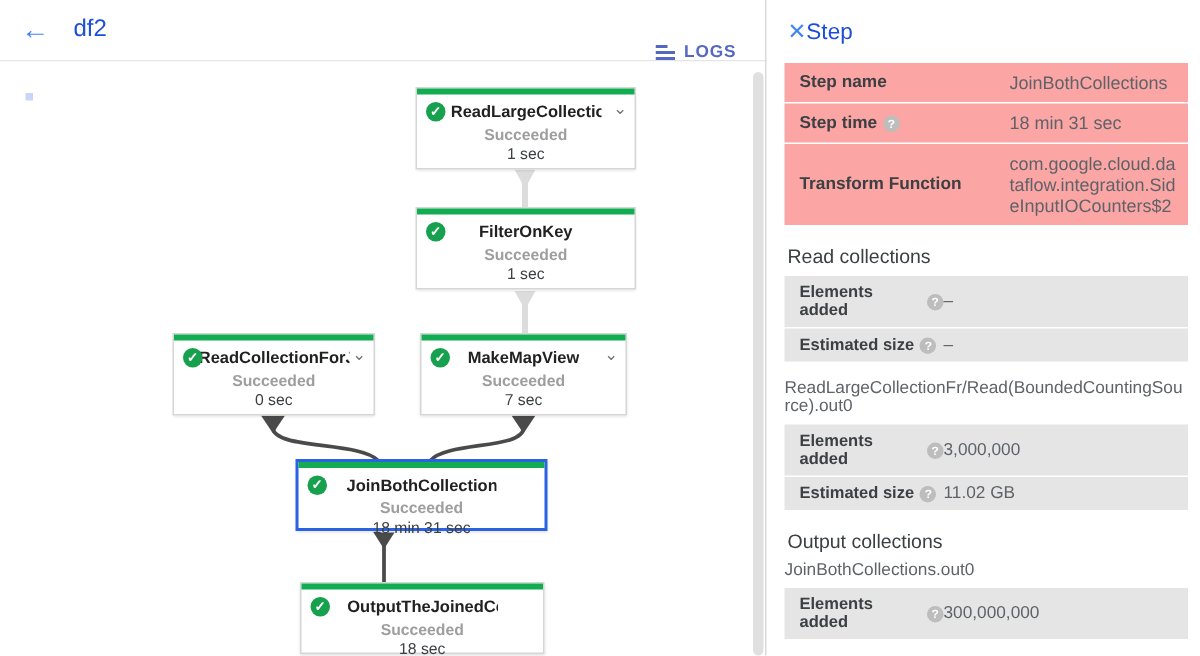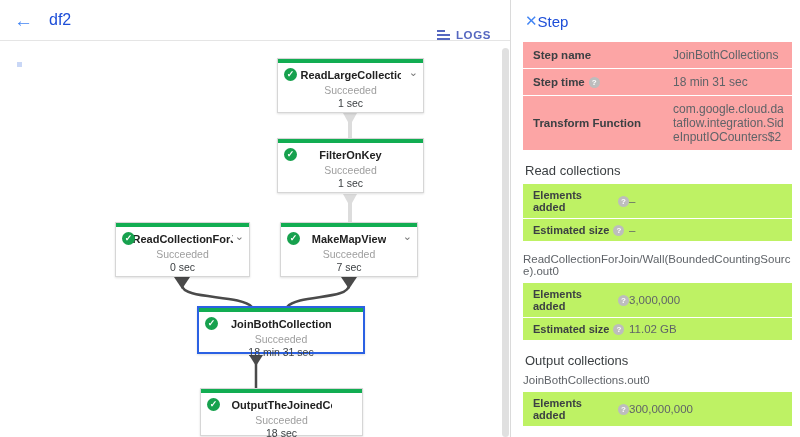--- a/index.html
+++ b/index.html
@@ -25,21 +25,21 @@
     box-shadow:0 1px 2px rgba(0,0,0,0.12); text-align:center; cursor:pointer; }
   .node.selected { border:2px solid #2b61e3; }
   .node-bar { height:4px; background:#12ad52; width:100%; }
   .node-title-row { position:relative; margin-top:5px; height:14px;
     display:flex; align-items:center; justify-content:center; }
   .check { position:absolute; left:6px; top:0; width:13px; height:13px; border-radius:50%;
     background:#17a14e; color:#fff; font-size:9px; line-height:13px; font-weight:bold; }
   .node-name { font-size:11px; font-weight:bold; color:#212121; white-space:nowrap;
     max-width:100px; overflow:hidden; }
   .chevron { position:absolute; right:5px; top:-2px; color:#757575; font-size:11px; }
-  .node-status { font-size:10.5px; color:#9e9e9e; margin-top:2px; }
+  .node-status { font-size:10.5px; color:#9e9e9e; margin-top:2px;font-weight:bold; }
   .node-time { font-size:10.5px; color:#3c4043; margin-top:1px; }
 
   
   #graph-scrollbar { position:absolute; left:502px; top:48px; width:7px; height:389px;
     background:#e0e0e0; border-radius:4px; }
 
   
   #panel { position:absolute; left:510px; top:0; width:290px; height:437px;
     background:#fff; border-left:1px solid #dadada; overflow:hidden; }
   #panel-header { height:42px; display:flex; align-items:center; padding-left:14px; }
@@ -52,21 +52,21 @@
   .kv-label { width:140px; flex:none; font-size:11.5px; font-weight:bold; color:#3c4043;
     display:flex; align-items:center; gap:4px; }
   .kv-value { flex:1; font-size:12px; color:#5f6368; word-break:break-all; padding-right:6px; }
 
   .help-icon { display:inline-block; width:11px; height:11px; border-radius:50%;
     background:#bdbdbd; color:#fff; font-size:8px; line-height:11px; text-align:center;
     font-weight:bold; flex:none; }
 
   .section-heading { font-size:13px; color:#3c4043; margin:13px 0 6px 2px; }
   .collection-name { font-size:11.5px; color:#5f6368; margin:6px 0 6px 0; word-break:break-all; }
-  .metric-row { background:#bef264; display:flex; padding:5px 0 5px 10px; margin-bottom:1px;
+  .metric-row { background:#e5e5e5; display:flex; padding:5px 0 5px 10px; margin-bottom:1px;
     align-items:center; }
   .metric-label { width:96px; flex:none; font-size:11px; font-weight:bold; color:#3c4043;
     display:flex; align-items:center; gap:4px; }
   .metric-value { font-size:11.5px; color:#5f6368; }
   .collection-block { margin-bottom:12px; }
 </style>
 </head>
 <body>
 
 <div id="topbar">
@@ -207,21 +207,21 @@
       <div class="metric-row">
         <span class="metric-label">
           <span>Estimated size</span>
           <span class="help-icon">?</span>
         </span>
         <span class="metric-value">–</span>
       </div>
     </div>
 
     <div class="collection-block">
-      <div class="collection-name">ReadCollectionForJoin/Wall(BoundedCountingSource).out0</div>
+      <div class="collection-name">ReadLargeCollectionFr/Read(BoundedCountingSource).out0</div>
       <div class="metric-row">
         <span class="metric-label">
           <span>Elements added</span>
           <span class="help-icon">?</span>
         </span>
         <span class="metric-value">3,000,000</span>
       </div>
       <div class="metric-row">
         <span class="metric-label">
           <span>Estimated size</span>

